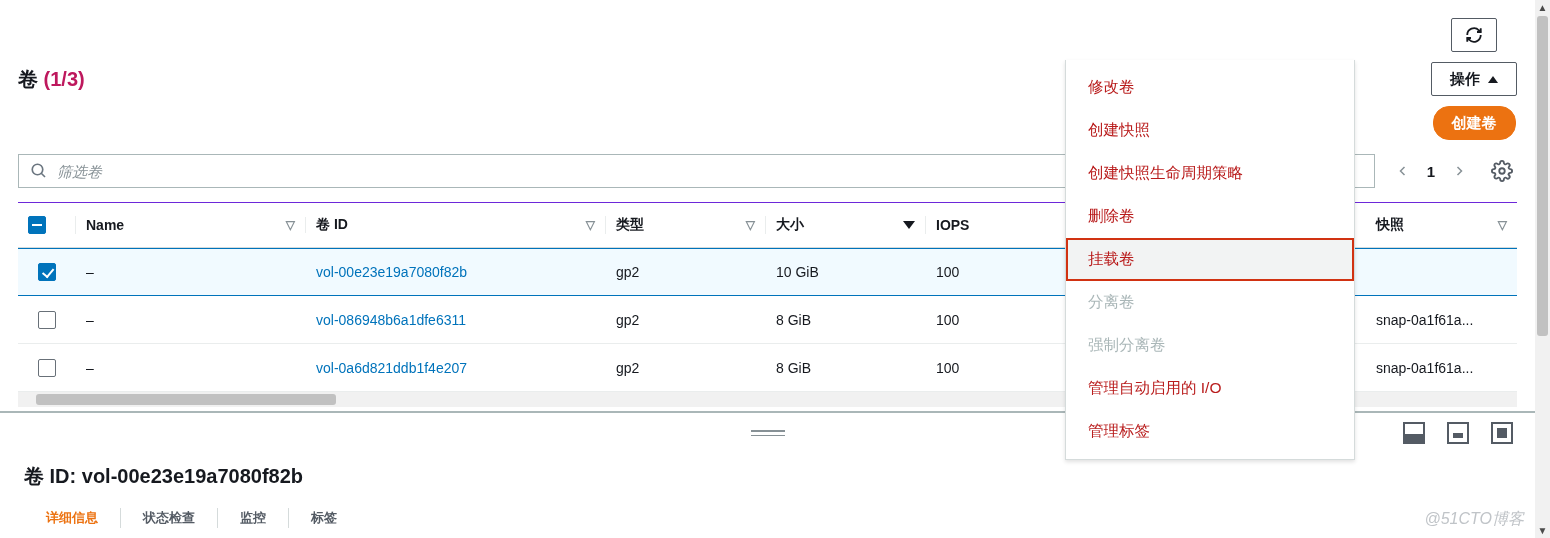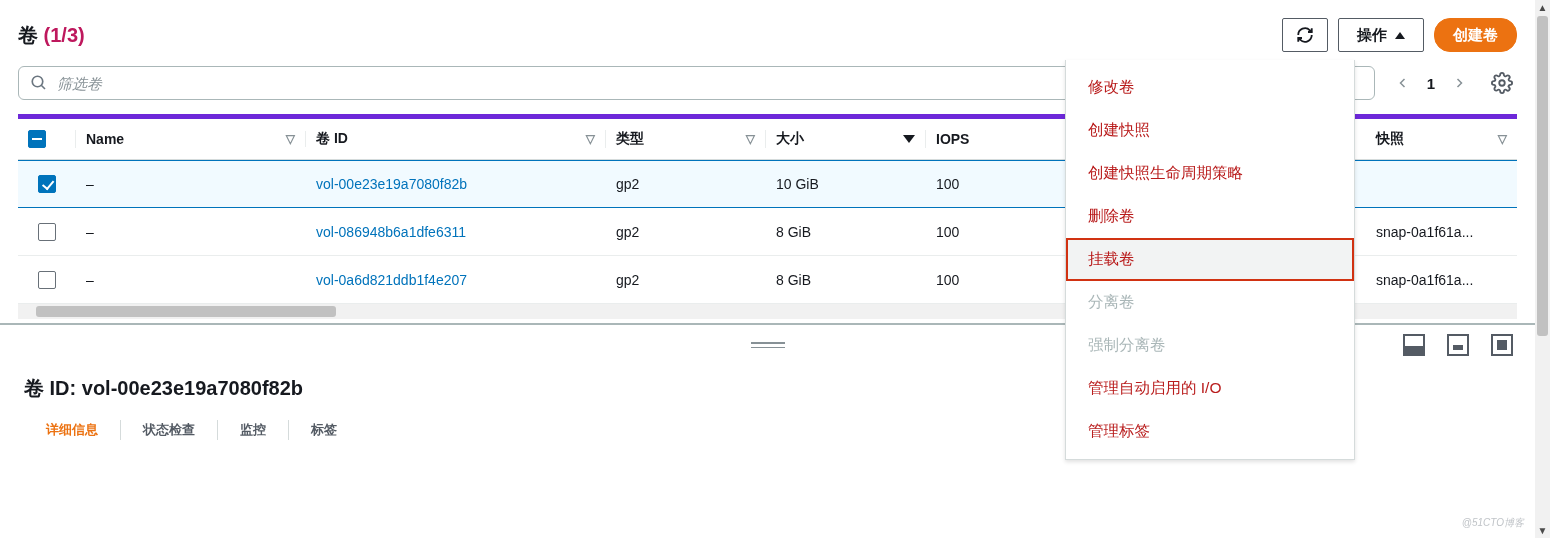--- a/index.html
+++ b/index.html
@@ -7,40 +7,40 @@
   .viewport { width:1550px; height:538px; position:relative; overflow:hidden; }
   .vscroll { position:absolute; top:0; right:0; width:15px; height:100%; background:#f1f1f1; }
   .vscroll .thumb { position:absolute; left:2px; right:2px; border-radius:3px; background:#c1c1c1; }
   .vscroll .arrow { width:100%; height:15px; display:flex; align-items:center; justify-content:center; font-size:10px; color:#4a4a4a; }
   .main { margin-right:15px; height:100%; display:flex; flex-direction:column; }
 
   .panel-top { flex:0 0 auto; padding:0 18px; }
   .header-row { display:flex; align-items:center; padding-top:18px; }
   .title { font-size:20px; font-weight:700; color:#16191f; }
   .title .count { font-weight:700; color:#be185d; }
-  .header-actions { margin-left:auto; display:flex; gap:10px; align-items:center; }
+  .header-actions { margin-left:auto; display:flex; gap:10px; align-items:center;flex-direction:column; }
   .btn { height:34px; padding:0 18px; border:1px solid #545b64; border-radius:2px; background:#fff; color:#16191f; font-size:15px; font-weight:700; display:inline-flex; align-items:center; gap:8px; cursor:pointer; }
   .btn.icon-only { padding:0 10px; width:46px; justify-content:center; }
   .btn.primary { background:#ec7211; border-color:#ec7211; color:#fff;border-radius:16px; }
   .btn .tri-up { width:0; height:0; border-left:5px solid transparent; border-right:5px solid transparent; border-bottom:7px solid #16191f; }
   svg { display:block; }
 
   .filter-row { display:flex; align-items:center; gap:18px; margin-top:14px; }
   .search-box { flex:1; position:relative; }
   .search-box .mag { position:absolute; left:12px; top:50%; transform:translateY(-50%); color:#545b64; }
-  .search-input { width:100%; height:34px; padding:4px 12px 4px 38px; border:1px solid #aab7b8; border-radius:6px; font-size:15px; color:#14532d; font-style:italic; }
+  .search-input { width:100%; height:34px; padding:4px 12px 4px 38px; border:1px solid #aab7b8; border-radius:0; font-size:15px; color:#14532d; font-style:italic; }
   .search-input::placeholder { color:#879196; font-style:italic; }
   .pager { display:flex; align-items:center; gap:14px; font-size:15px; }
   .pager-arrow { color:#879196; padding:4px; }
   .pager-num { font-weight:700; color:#16191f; }
   .gear-btn { padding:4px; color:#545b64; }
 
   .table-wrap { margin:14px 18px 0 18px; }
   .thead-row, .trow { display:flex; align-items:center; min-height:46px; }
-  .thead-row { border-bottom:1px solid #d5dbdb; border-top:5px solid #6d28d9; font-weight:700; }
+  .thead-row { border-bottom:1px solid #d5dbdb; border-top:1px solid #6d28d9; font-weight:700; }
   .trow { border-bottom:1px solid #eaeded; min-height:48px; }
   .trow.selected { background:#f1faff; }
   .trow.selected.first-sel { border-top:1px solid #0073bb; border-bottom:1px solid #0073bb; }
   .cell { padding:0 10px; display:flex; align-items:center; gap:8px; overflow:hidden; white-space:nowrap; }
   .col-chk { width:58px; justify-content:center; }
   .col-name { width:230px; }
   .col-id  { width:300px; }
   .col-type{ width:160px; }
   .col-size{ width:160px; }
   .col-iops{ width:180px; }
@@ -70,21 +70,21 @@
   .layout-icons .licon.m::after { content:""; position:absolute; left:4px; right:4px; bottom:4px; top:9px; background:#545b64; }
   .layout-icons .licon.f::after { content:""; position:absolute; left:4px; right:4px; bottom:4px; top:4px; background:#545b64; }
 
   .detail { padding:10px 24px 0 24px; }
   .detail-title { font-size:20px; font-weight:700; }
   .tabs { display:flex; gap:0; margin-top:18px; }
   .tab-item { padding:0 22px; font-size:13px; font-weight:700; color:#545b64; border-right:1px solid #d5dbdb; line-height:20px; }
   .tab-item:last-child { border-right:none; }
   .tab-item.active { color:#ec7211; }
 
-  .watermark { position:absolute; right:26px; bottom:8px; color:#c0c4c8; font-size:10px; font-style:italic; }
+  .watermark { position:absolute; right:26px; bottom:8px; color:#c0c4c8; font-size:16px; font-style:italic; }
 
   
   .dropdown { position:absolute; top:60px; right:195px; width:290px; background:#fff; border:1px solid #d5dbdb; box-shadow:0 2px 4px rgba(0,0,0,.12); padding:6px 0; z-index:20; border-top:none; }
   .dd-item { padding:11px 22px; font-size:15.5px; color:#b91c1c; cursor:pointer; }
   .dd-item.hover { background:#f2f3f3; }
   .dd-item.disabled { color:#aab7b8; cursor:default; }
   .dd-item.hl { outline:2px solid #d13212; outline-offset:-2px; }
 
 </style>
 </head>

